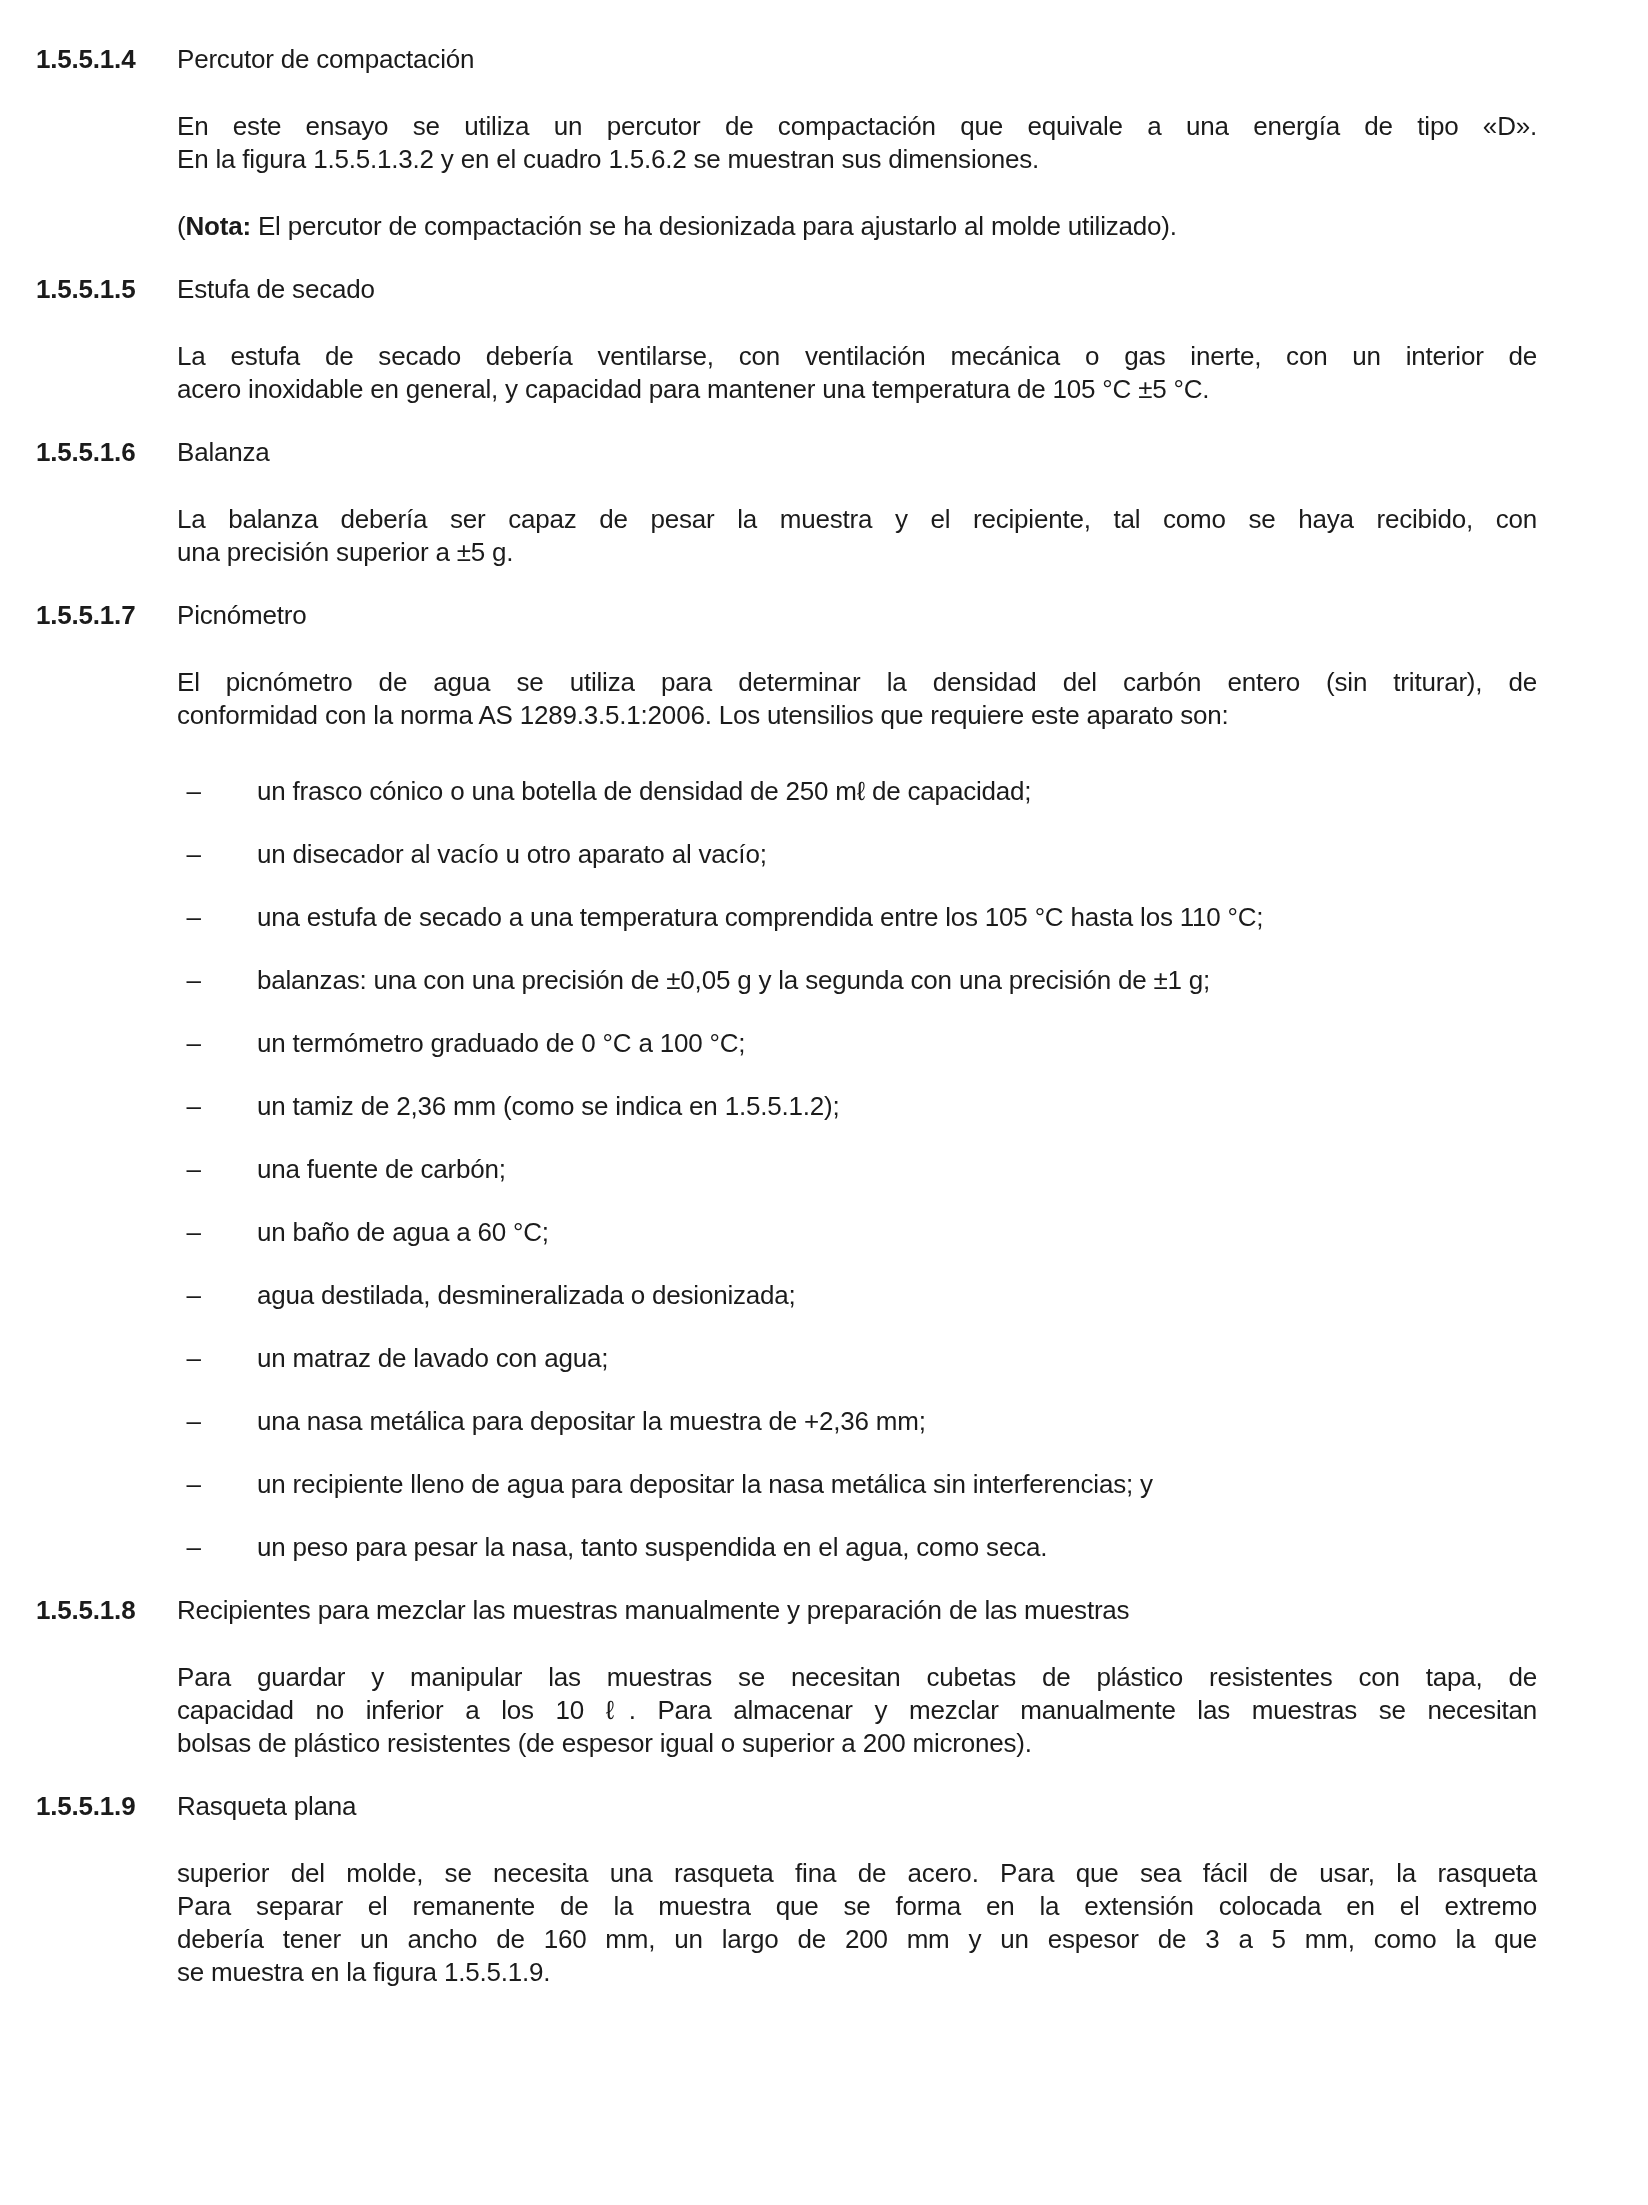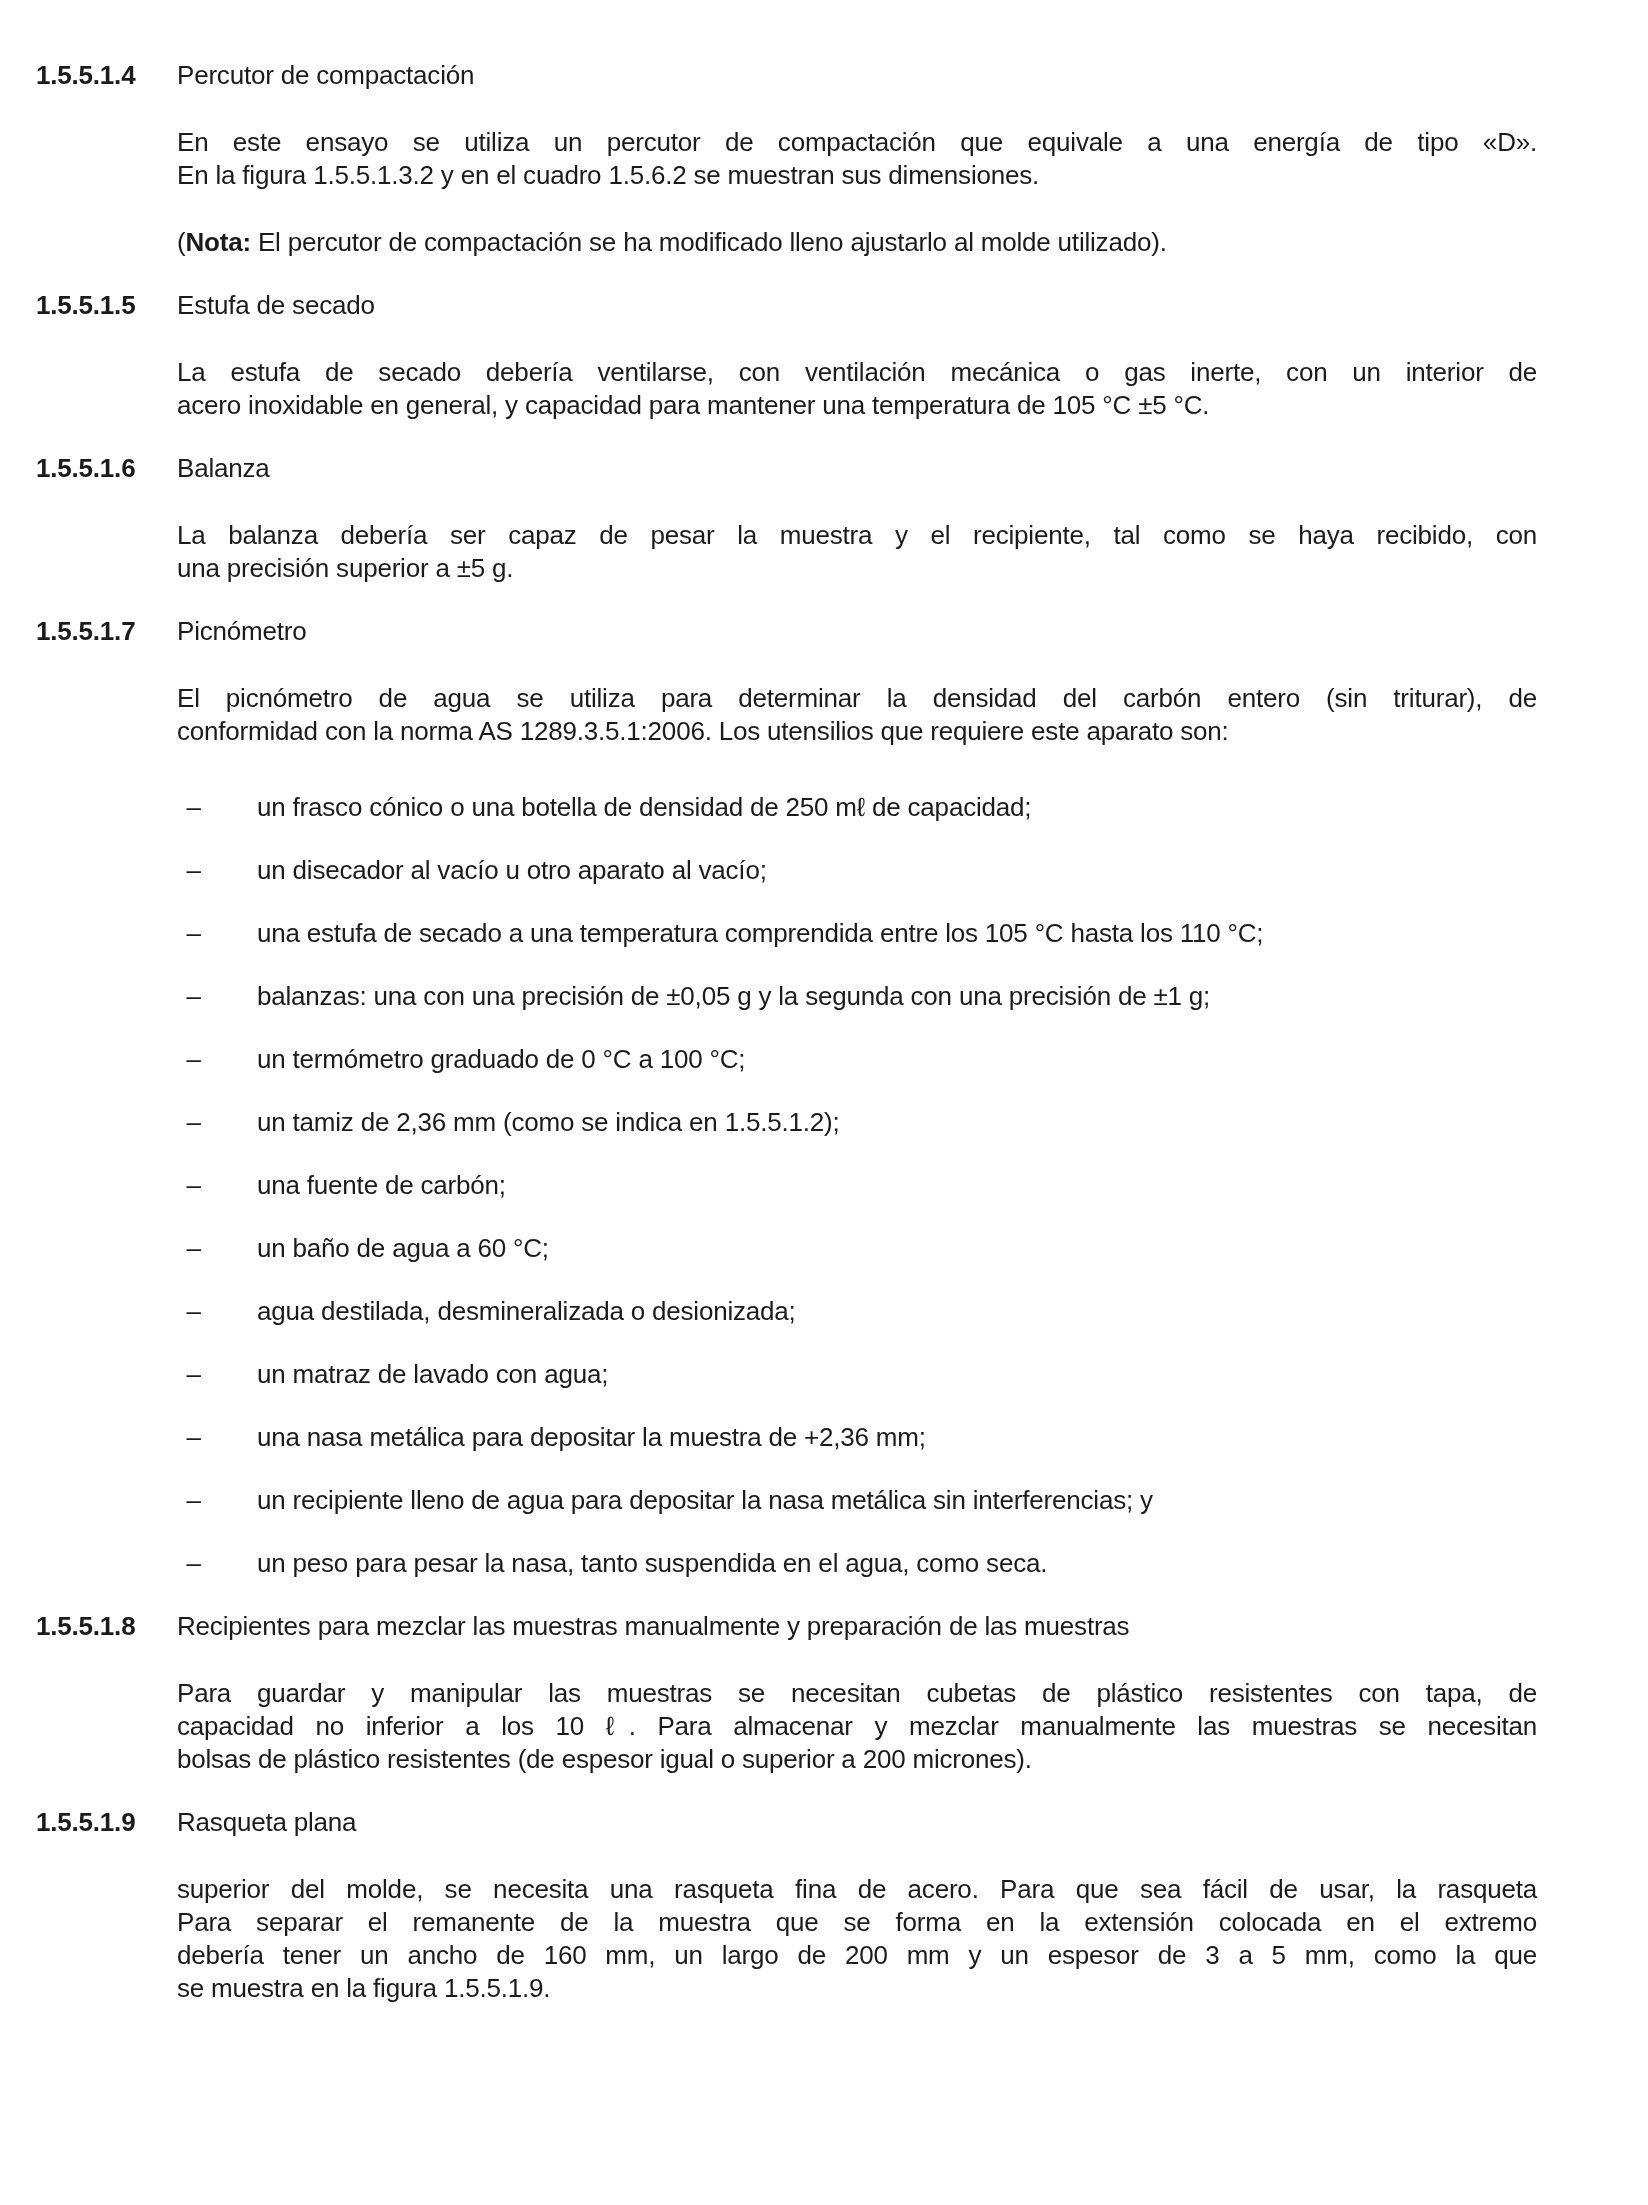--- a/index.html
+++ b/index.html
@@ -6,21 +6,21 @@
   body {
     width: 1648px; height: 2205px;
     font-family: "Liberation Sans", "DejaVu Sans", sans-serif;
     font-size: 26px; line-height: 33px;
     color: #1b1b1b;
     letter-spacing: -0.2px;
     overflow: hidden;
   }
   .doc { box-sizing: border-box; width: 1648px; padding: 43px 111px 0 36px; }
   .heading { display: flex; margin-top: 30px; }
-  .heading:first-child { margin-top: 16px; }
+  .heading:first-child { margin-top: 0; }
   .num { font-weight: 700; width: 141px; flex: none; }
   .para { margin-left: 141px; margin-top: 34px; }
   .pline { text-align: justify; }
   .pline.j { text-align-last: justify; }
   .bullet { display: flex; margin-left: 141px; margin-top: 30px; }
   .bullet.first { margin-top: 43px; }
   .dash { width: 80px; flex: none; padding-left: 9.5px; box-sizing: border-box; }
   .btext { flex: 1; }
   b { font-weight: 700; }
 </style>
@@ -31,21 +31,21 @@
 
   <div class="heading">
     <span class="num">1.5.5.1.4</span>
     <span class="title">Percutor de compactación</span>
   </div>
   <div class="para">
     <div class="pline j">En este ensayo se utiliza un percutor de compactación que equivale a una energía de tipo «D».</div>
     <div class="pline">En la figura 1.5.5.1.3.2 y en el cuadro 1.5.6.2 se muestran sus dimensiones.</div>
   </div>
   <div class="para">
-    <div class="pline"><span>(</span><b>Nota:</b><span> El percutor de compactación se ha modificado lleno ajustarlo al molde utilizado).</span></div>
+    <div class="pline"><span>(</span><b>Nota:</b><span> El percutor de compactación se ha desionizada para ajustarlo al molde utilizado).</span></div>
   </div>
 
   <div class="heading">
     <span class="num">1.5.5.1.5</span>
     <span class="title">Estufa de secado</span>
   </div>
   <div class="para">
     <div class="pline j">La estufa de secado debería ventilarse, con ventilación mecánica o gas inerte, con un interior de</div>
     <div class="pline">acero inoxidable en general, y capacidad para mantener una temperatura de 105 °C ±5 °C.</div>
   </div>

